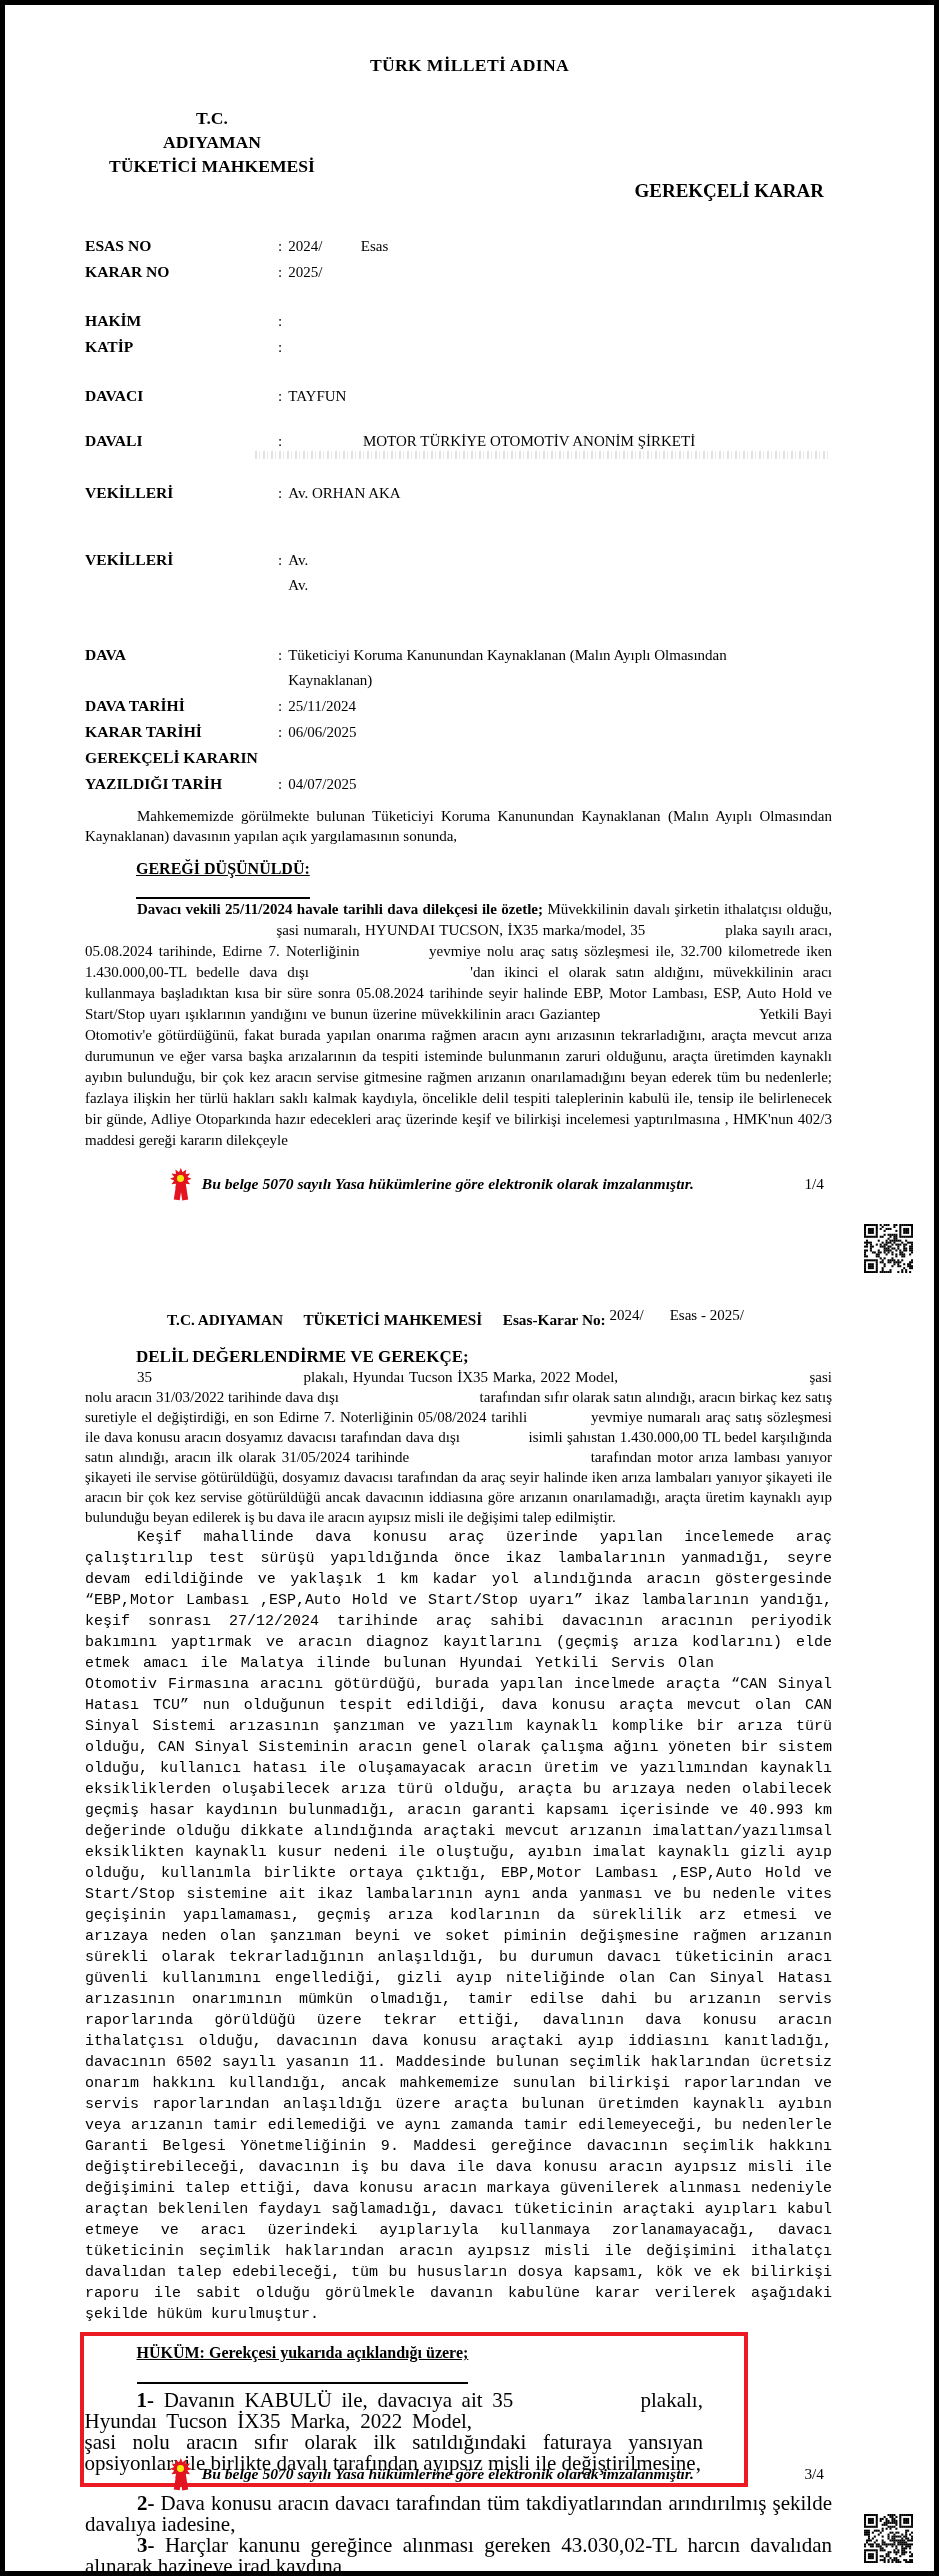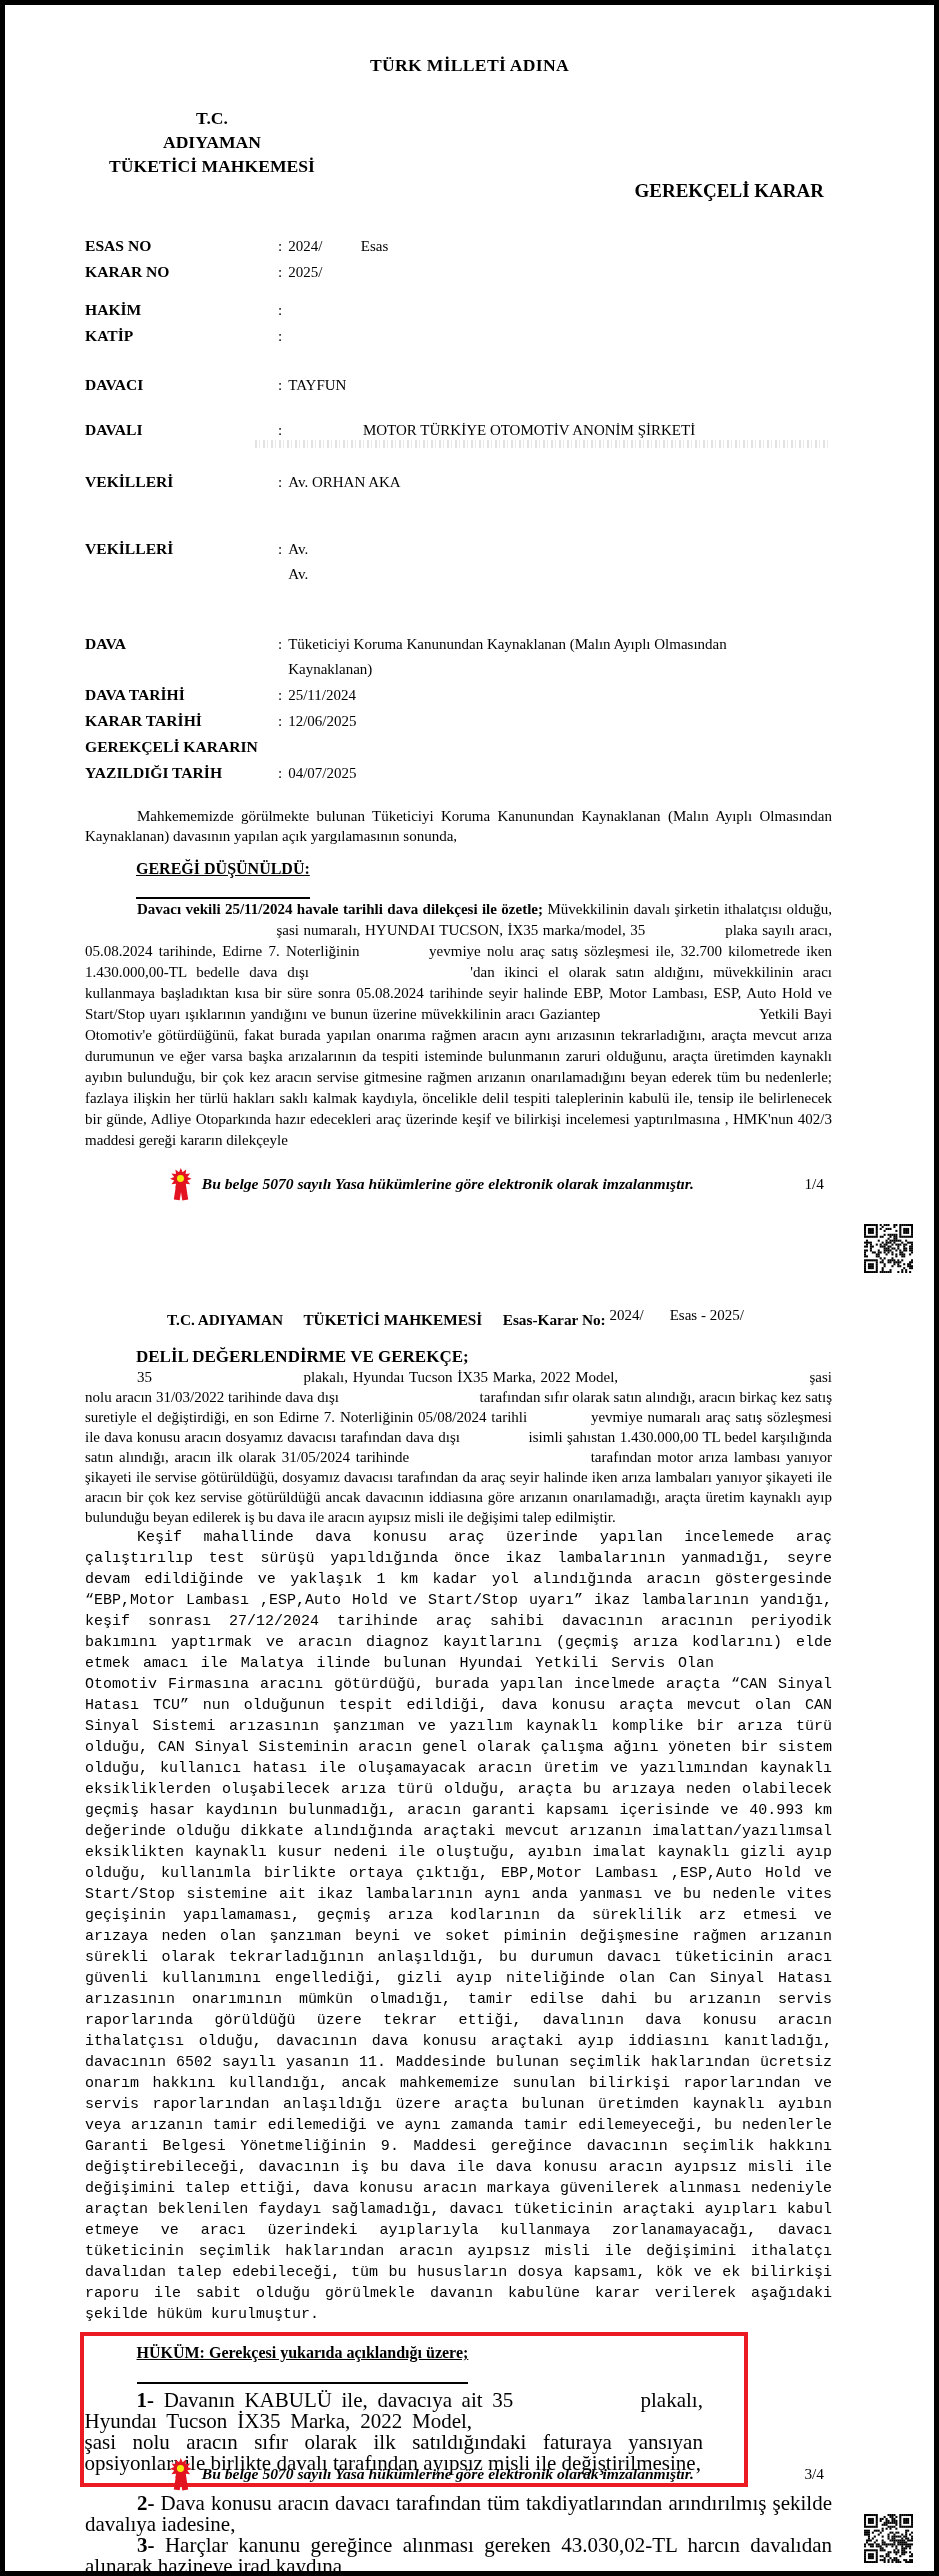--- a/index.html
+++ b/index.html
@@ -24,21 +24,21 @@
   }
   .doc-type{
     position:absolute;top:175px;right:110px;
     font-weight:bold;font-size:19px;
   }
   
   .info{position:absolute;top:228px;left:80px;right:110px;font-size:15px;}
   .info .row{position:relative;line-height:25px;white-space:nowrap;}
   .info .lbl{display:inline-block;width:193px;font-weight:bold;font-size:15.6px;}
   .info .sep{display:inline-block;width:10.2px;font-size:15px;}
-  .info .row:nth-child(3){margin-top:12px;}
+  .info .row:nth-child(3){margin-top:23px;}
   .info .row:nth-child(5){margin-top:23px;}
   .info .row:nth-child(6){margin-top:19.3px;}
   .info .row:nth-child(7){margin-top:25.6px;}
   .info .row:nth-child(8){margin-top:41px;}
   .info .row:nth-child(10){margin-top:44px;}
   .faded-line{
     position:absolute;left:170px;top:23px;width:574px;height:7.4px;
     background:repeating-linear-gradient(90deg,#9a9a9a 0 1.7px,transparent 1.7px 4px,#b5b5b5 4px 5.1px,transparent 5.1px 8px);
     opacity:.28;filter:blur(0.3px);
   }
@@ -120,21 +120,21 @@
       <div class="row"><span class="lbl">HAKİM</span><span class="sep">:</span><span class="val"></span></div>
       <div class="row"><span class="lbl">KATİP</span><span class="sep">:</span><span class="val"></span></div>
       <div class="row"><span class="lbl">DAVACI</span><span class="sep">:</span><span class="val"><span>TAYFUN</span> </span></div>
       <div class="row"><span class="lbl">DAVALI</span><span class="sep">:</span><span class="val"><span class="gap" style="width: 71px;"></span> <span>MOTOR TÜRKİYE OTOMOTİV ANONİM ŞİRKETİ</span> </span><span class="faded-line"></span></div>
       <div class="row"><span class="lbl">VEKİLLERİ</span><span class="sep">:</span><span class="val"><span>Av. ORHAN AKA</span> </span></div>
       <div class="row"><span class="lbl">VEKİLLERİ</span><span class="sep">:</span><span class="val"><span>Av.</span> </span></div>
       <div class="row"><span class="lbl"></span><span class="sep"></span><span class="val"><span>Av.</span> </span></div>
       <div class="row"><span class="lbl">DAVA</span><span class="sep">:</span><span class="val"><span>Tüketiciyi Koruma Kanunundan Kaynaklanan (Malın Ayıplı Olmasından</span> </span></div>
       <div class="row"><span class="lbl"></span><span class="sep"></span><span class="val"><span>Kaynaklanan)</span> </span></div>
       <div class="row"><span class="lbl">DAVA TARİHİ</span><span class="sep">:</span><span class="val"><span>25/11/2024</span> </span></div>
-      <div class="row"><span class="lbl">KARAR TARİHİ</span><span class="sep">:</span><span class="val"><span>12/06/2025</span> </span></div>
+      <div class="row"><span class="lbl">KARAR TARİHİ</span><span class="sep">:</span><span class="val"><span>06/06/2025</span> </span></div>
       <div class="row"><span class="lbl">GEREKÇELİ KARARIN</span><span class="sep"></span><span class="val"></span></div>
       <div class="row"><span class="lbl">YAZILDIĞI TARİH</span><span class="sep">:</span><span class="val"><span>04/07/2025</span> </span></div>
     </div>
 
   <div class="col col1">
     <p class="p intro" style="margin:0;">Mahkememizde görülmekte bulunan Tüketiciyi Koruma Kanunundan Kaynaklanan (Malın Ayıplı Olmasından Kaynaklanan) davasının yapılan açık yargılamasının sonunda,</p>
     <div class="geregi-wrap">
       <span class="h-ul">GEREĞİ DÜŞÜNÜLDÜ:</span>
     </div>
     <p class="p claim" style="margin:0;"><b>Davacı vekili  25/11/2024 havale tarihli dava  dilekçesi ile özetle;</b> <span> Müvekkilinin  davalı şirketin ithalatçısı olduğu,</span> <span class="gap" style="width: 187px;"></span> <span>şasi numaralı, HYUNDAI TUCSON, İX35 marka/model, 35</span> <span class="gap" style="width: 71px;"></span> <span>plaka sayılı aracı, 05.08.2024 tarihinde, Edirne 7. Noterliğinin</span> <span class="gap" style="width: 57px;"></span> <span>yevmiye nolu araç satış sözleşmesi ile, 32.700 kilometrede iken 1.430.000,00-TL bedelle dava dışı</span> <span class="gap" style="width: 142px;"></span> <span>'dan ikinci el olarak satın aldığını,  müvekkilinin aracı kullanmaya başladıktan kısa bir süre sonra 05.08.2024 tarihinde seyir halinde EBP, Motor Lambası, ESP, Auto Hold ve Start/Stop uyarı ışıklarının yandığını ve bunun üzerine müvekkilinin aracı Gaziantep</span> <span class="gap" style="width: 150px;"></span> <span>Yetkili Bayi Otomotiv'e götürdüğünü,  fakat burada yapılan onarıma rağmen aracın aynı arızasının tekrarladığını,  araçta mevcut arıza durumunun ve eğer varsa başka arızalarının da tespiti isteminde bulunmanın zaruri olduğunu, araçta üretimden kaynaklı ayıbın bulunduğu, bir çok kez aracın servise gitmesine rağmen arızanın onarılamadığını beyan ederek tüm bu nedenlerle; fazlaya ilişkin her türlü hakları saklı kalmak kaydıyla, öncelikle delil tespiti taleplerinin kabulü ile, tensip ile belirlenecek bir günde, Adliye Otoparkında hazır edecekleri  araç üzerinde keşif ve bilirkişi incelemesi yaptırılmasına , HMK'nun 402/3 maddesi gereği kararın dilekçeyle</span> </p>

